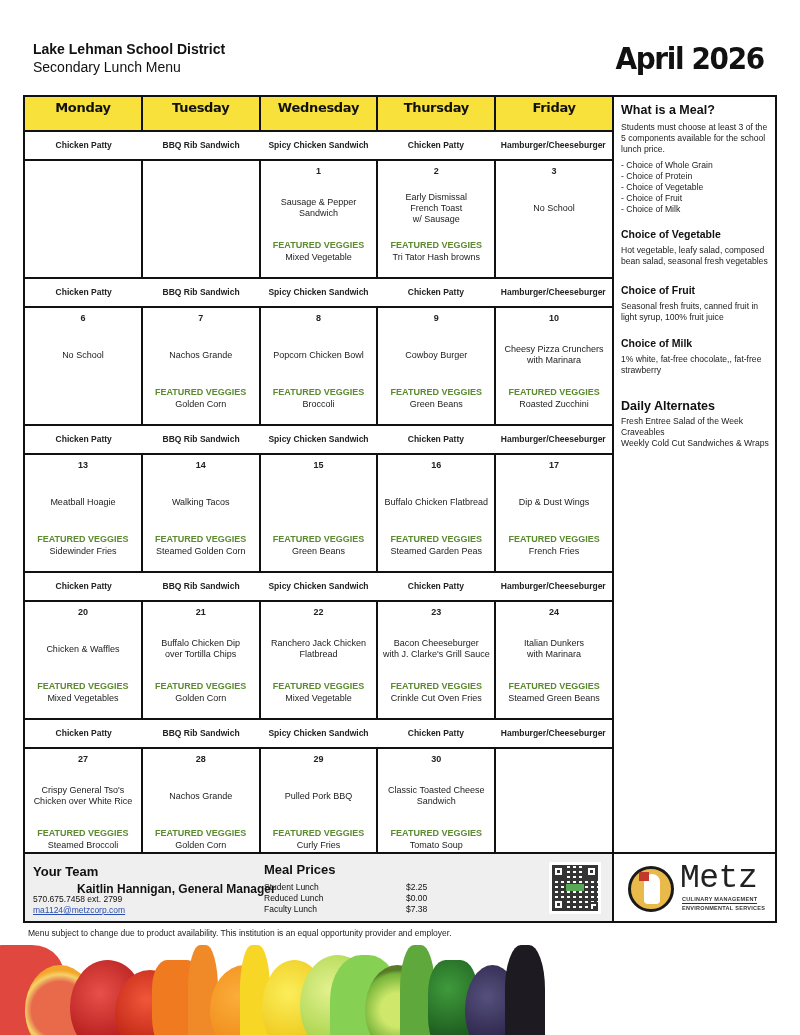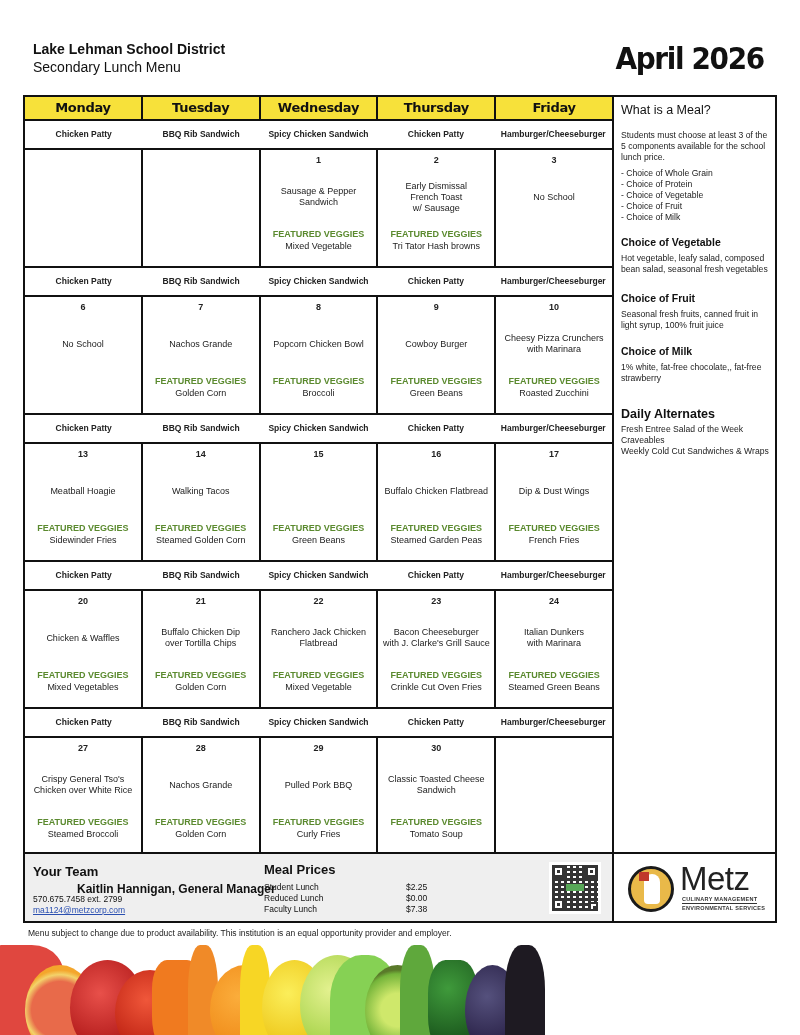--- a/index.html
+++ b/index.html
@@ -5,35 +5,35 @@
   * { box-sizing: border-box; margin: 0; padding: 0; }
   html, body { width: 800px; height: 1035px; background: #ffffff; overflow: hidden; }
   body { position: relative; font-family: "Liberation Sans", sans-serif; color: #111; }
 
   .district { position: absolute; left: 33px; top: 41px; font-size: 14px; font-weight: bold; }
   .subtitle { position: absolute; left: 33px; top: 59px; font-size: 14px; }
   .month { position: absolute; right: 36px; top: 40px; font-family: "DejaVu Sans", sans-serif; font-weight: bold; font-size: 31px; letter-spacing: -1.5px; transform: scaleX(0.9); transform-origin: right top; }
 
   .frame { position: absolute; left: 23px; top: 95px; width: 754px; height: 828px; border: 2px solid #111; }
   .cal { position: absolute; left: 0; top: 0; width: 589px; }
-  .dayhead { display: flex; height: 24px; }
+  .dayhead { display: flex; height: 35px; }
   .dayhead div { flex: 0 0 117.8px; background: #f7e13a; border-right: 2px solid #111; border-bottom: 2px solid #111; text-align: center; font-family: "DejaVu Sans", sans-serif; font-weight: bold; font-size: 13px; line-height: 22px; letter-spacing: -0.3px; }
   .dayhead div:last-child { border-right: 2px solid #111; }
 
   .altrow { display: flex; height: 29px; border-bottom: 2px solid #111; border-right: 2px solid #111; }
   .altrow div { flex: 0 0 117.4px; text-align: center; font-size: 8.5px; font-weight: bold; line-height: 27px; color: #222; }
   .weekrow { display: flex; height: 118px; border-bottom: 2px solid #111; }
   .cell { flex: 0 0 117.8px; border-right: 2px solid #111; position: relative; text-align: center; font-size: 9px; color: #222; }
   .cell .num { position: absolute; top: 5px; left: 0; right: 0; font-weight: bold; font-size: 9px; }
   .cell .entree { position: absolute; top: 28px; left: 2px; right: 2px; height: 38px; display: flex; align-items: center; justify-content: center; line-height: 11px; white-space: pre-line; }
   .cell .fv { position: absolute; top: 79px; left: 0; right: 0; color: #5b8a2f; font-weight: bold; font-size: 9px; }
   .cell .veg { position: absolute; top: 91px; left: 0; right: 0; text-align: center; }
 
   .side { position: absolute; left: 589px; top: 0; width: 161px; height: 755px; padding: 6px 6px 0 7px; font-size: 8.6px; line-height: 11px; color: #222; }
-  .side h2 { font-size: 12.5px; font-weight: normal; color: #111; margin-bottom: 13px; line-height: 14px; }
+  .side h2 { font-size: 12.5px; font-weight: bold; color: #111; margin-bottom: 5px; line-height: 14px; }
   .side h3 { font-size: 10.5px; font-weight: bold; color: #111; margin-bottom: 4px; line-height: 13px; }
   .side h4 { font-size: 12.5px; font-weight: bold; color: #111; margin-bottom: 3px; line-height: 14px; }
   .side p { margin-bottom: 5px; }
   .side .gap { height: 12px; }
 
   .footer { position: absolute; left: 0; top: 755px; width: 589px; height: 69px; background: #efefef; border-top: 2px solid #111; border-right: 2px solid #111; }
   .team-title { position: absolute; left: 8px; top: 10px; font-size: 13px; font-weight: bold; }
   .team-name { position: absolute; left: 8px; top: 28px; font-size: 12px; font-weight: bold; padding-left: 44px; }
   .team-phone { position: absolute; left: 8px; top: 40px; font-size: 8.5px; }
   .team-email { position: absolute; left: 8px; top: 51px; font-size: 8.5px; color: #2a4fb0; text-decoration: underline; }
@@ -46,21 +46,21 @@
       repeating-linear-gradient(0deg, #111 0 3px, transparent 3px 5px);
       opacity: 0.85; position: relative; }
   .qr-fin { position: absolute; width: 13px; height: 13px; border: 3px solid #111; background: #fff; }
   .qr-fin::after { content: ""; position: absolute; left: 2px; top: 2px; width: 3px; height: 3px; background: #111; }
   .qr-logo { position: absolute; left: 14px; top: 19px; width: 18px; height: 7px; background: #3c9a3c; }
 
   .logo-cell { position: absolute; left: 589px; top: 755px; width: 161px; height: 69px; background: #fff; border-top: 2px solid #111; }
   .logo-circle { position: absolute; left: 14px; top: 12px; width: 46px; height: 46px; border-radius: 50%; background: #e9b949; border: 3px solid #1a1a1a; }
   .logo-chef { position: absolute; left: 13px; top: 5px; width: 16px; height: 30px; background: #fff; border-radius: 8px 8px 4px 4px; }
   .logo-hat { position: absolute; left: 8px; top: 3px; width: 10px; height: 9px; background: #c0392b; }
-  .logo-word { position: absolute; left: 66px; top: 6px; font-family: Liberation Sans, sans-serif; font-size: 33px; color: #222; letter-spacing: -0.5px; text-align: right; }
+  .logo-word { position: absolute; left: 66px; top: 6px; font-family: Liberation Mono, monospace; font-size: 33px; color: #222; letter-spacing: -0.5px; text-align: right; }
   .logo-sub1 { position: absolute; left: 68px; top: 42px; font-size: 5.5px; font-weight: bold; letter-spacing: 0.3px; color: #333; border-bottom: 1px solid #333; padding-bottom: 1px; }
   .logo-sub2 { position: absolute; left: 68px; top: 51px; font-size: 5.5px; font-weight: bold; letter-spacing: 0.3px; color: #333; }
 
   .disclaimer { position: absolute; left: 28px; top: 928px; font-size: 8.5px; color: #222; text-align: right; }
 
   .produce { position: absolute; left: 0; top: 942px; width: 800px; height: 93px; overflow: hidden; }
   .fruit { position: absolute; bottom: -20px; border-radius: 50%; }
 </style>
 </head>
 <body>

